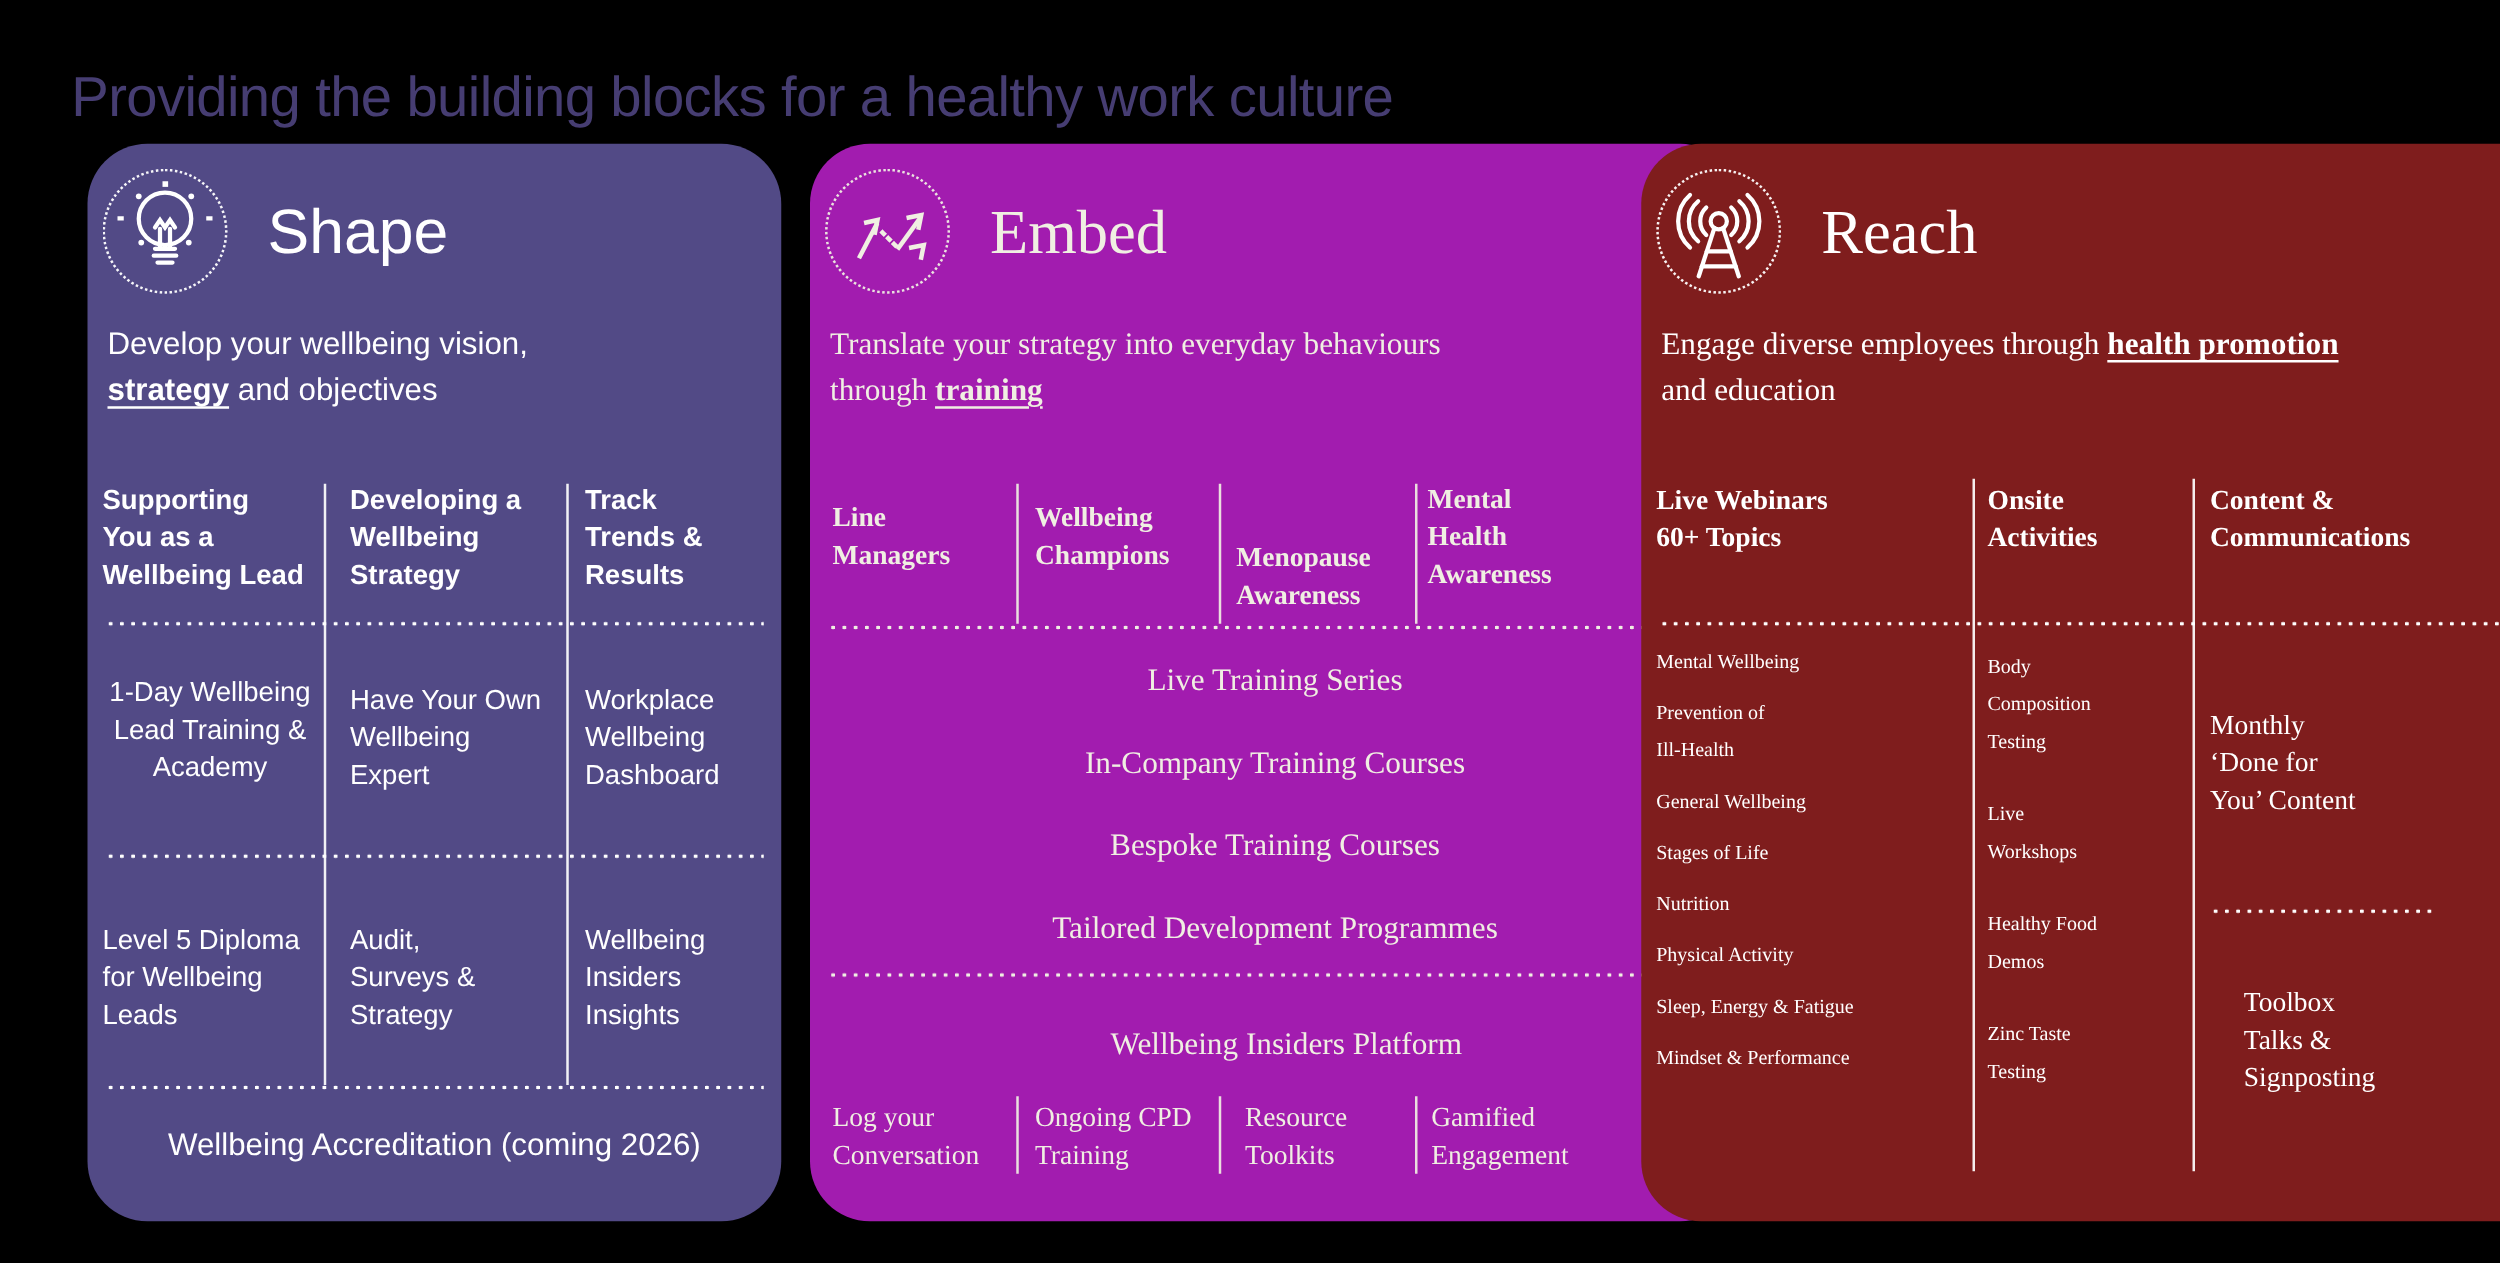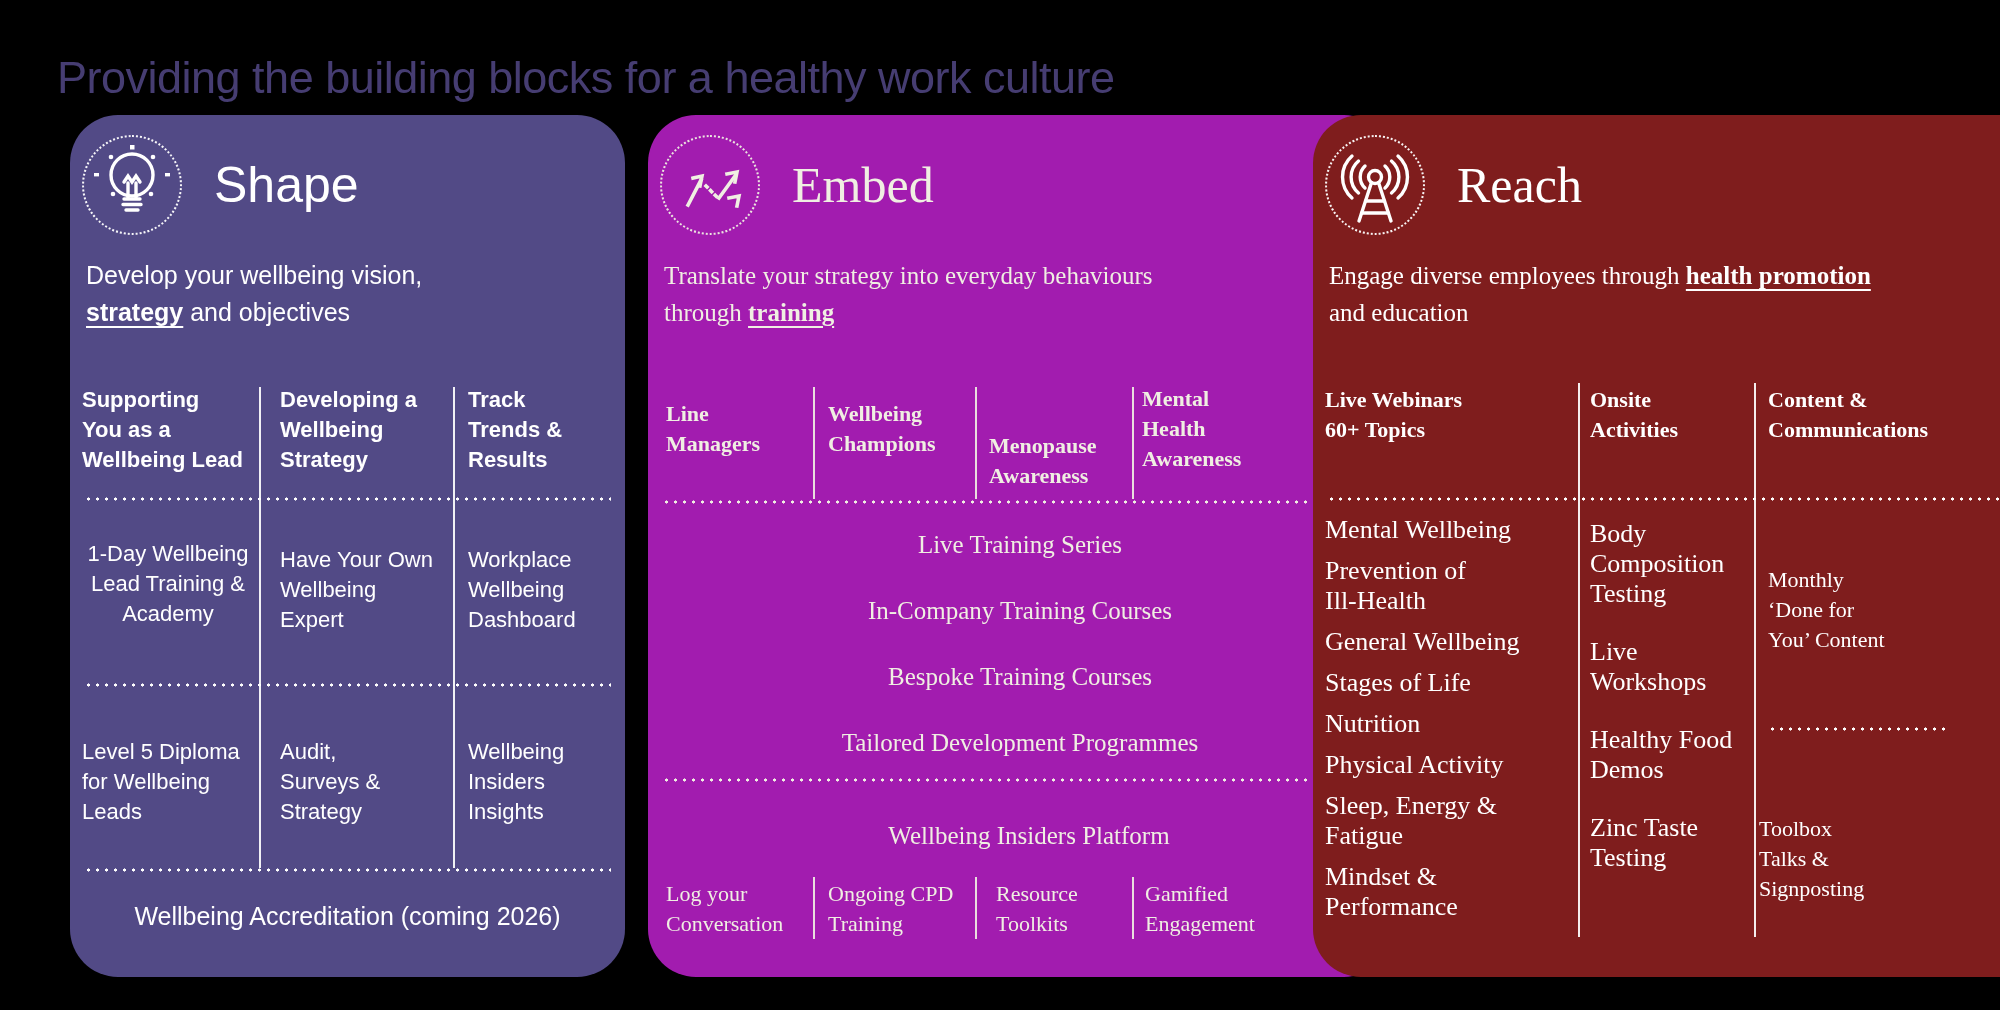--- a/index.html
+++ b/index.html
@@ -27,21 +27,21 @@
   .centered{position:absolute;left:0;right:0;text-align:center;font-size:25px;line-height:30px;}
 
   .vline{position:absolute;width:2px;background:rgba(255,255,255,.92);}
   #card-embed .vline{background:rgba(240,239,226,.92);}
 
   .dotted{position:absolute;height:4px;background-image:radial-gradient(circle,#fff 1.4px,transparent 1.7px);
           background-size:9px 4px;background-repeat:repeat-x;background-position:left center;}
   #card-embed .dotted{background-image:radial-gradient(circle,#f0efe2 1.4px,transparent 1.7px);}
 
   .list{position:absolute;display:flex;flex-direction:column;}
-  .list .item{white-space:pre-line;font-size:26px;line-height:30px;}
+  .list .item{white-space:pre-line;font-size:16px;line-height:30px;}
 
   svg.icon{display:block;}
 </style>
 </head>
 <body>
 
 <h1 class="page-title">Providing the building blocks for a healthy work culture</h1>
 
 <section class="card" id="card-shape">
   <div class="card-head">
@@ -220,16 +220,16 @@
     <div class="item">Healthy Food
 Demos</div>
     <div class="item">Zinc Taste
 Testing</div>
   </div>
 
   <div class="cell" style="left:455px;top:450px;width:180px;">Monthly
 ‘Done for
 You’ Content</div>
   <div class="dotted" style="left:455px;width:178px;top:612px;"></div>
-  <div class="cell" style="left:446px;top:672px;width:180px;margin-top:27px;">Toolbox
+  <div class="cell" style="left:482px;top:672px;width:180px;">Toolbox
 Talks &amp;
 Signposting</div>
 </section>
 
 </body></html>

